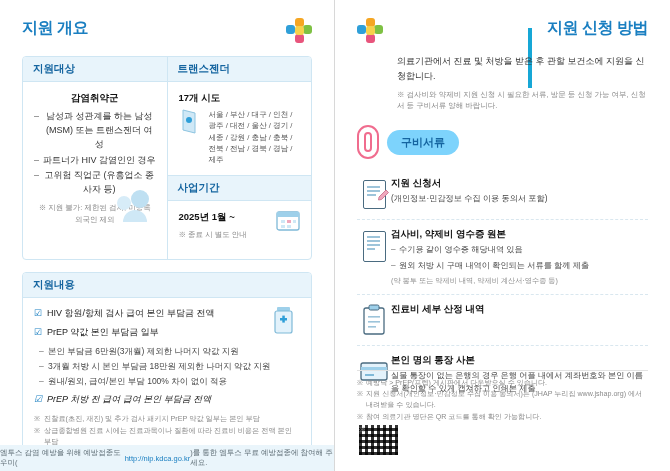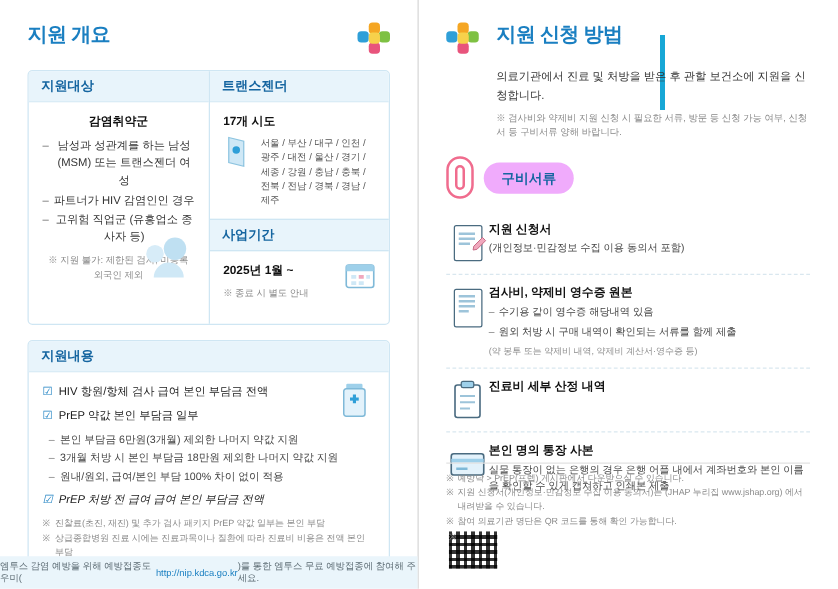--- a/index.html
+++ b/index.html
@@ -85,21 +85,21 @@
   }
   .clip{
     width:22px;height:34px;border:2.5px solid #f06c8e;border-radius:11px;
     box-sizing:border-box;position:relative;flex:0 0 auto;
   }
   .clip:after{
     content:"";position:absolute;left:5px;top:5px;width:8px;height:20px;
     border:2px solid #f06c8e;border-radius:5px;box-sizing:border-box;
   }
   .clip-title{
-    background:#f0abfc;color:#1565a0;font-weight:bold;font-size:11px;
+    background:#7dd3fc;color:#1565a0;font-weight:bold;font-size:11px;
     padding:5px 14px;border-radius:13px;
   }
   .doc-list{margin-top:10px;}
   .doc-item{display:flex;gap:0;padding:8px 0;border-bottom:1px dashed #d9e7ef;}
   .doc-item:last-child{border-bottom:none;}
   .doc-ico{
     width:34px;height:34px;flex:0 0 auto;position:relative;
   }
   .doc-ico .paper{
     position:absolute;left:6px;top:3px;width:21px;height:27px;
@@ -241,21 +241,21 @@
 
   <div class="col rightcol">
     <div class="title-row">
       <div class="flower">
         <i style="background:#f5a623;left:9px;top:0;width:9px;height:9px;"></i>
         <i style="background:#2f9fd8;left:0;top:7px;width:9px;height:9px;"></i>
         <i style="background:#7ec143;left:17px;top:7px;width:9px;height:9px;"></i>
         <i style="background:#e8547c;left:9px;top:16px;width:9px;height:9px;"></i>
         <i style="background:#f7d14b;left:9px;top:8px;width:9px;height:9px;"></i>
       </div>
-      <h1 class="title" style="flex:1;margin-left:14px;">지원 신청 방법</h1>
+      <h1 class="title" style="flex:1;margin-left:14px;text-align:right;">지원 신청 방법</h1>
     </div>
 
     <div class="intro" style="margin-left:40px;">의료기관에서 진료 및 처방을 받은 후 관할 보건소에 지원을 신청합니다.</div>
     <div class="note star" style="margin-left:40px;">검사비와 약제비 지원 신청 시 필요한 서류, 방문 등 신청 가능 여부, 신청서 등 구비서류 양해 바랍니다.</div>
 
     <div class="clip-head">
       <div class="clip"></div>
       <div class="clip-title">구비서류</div>
     </div>
 

